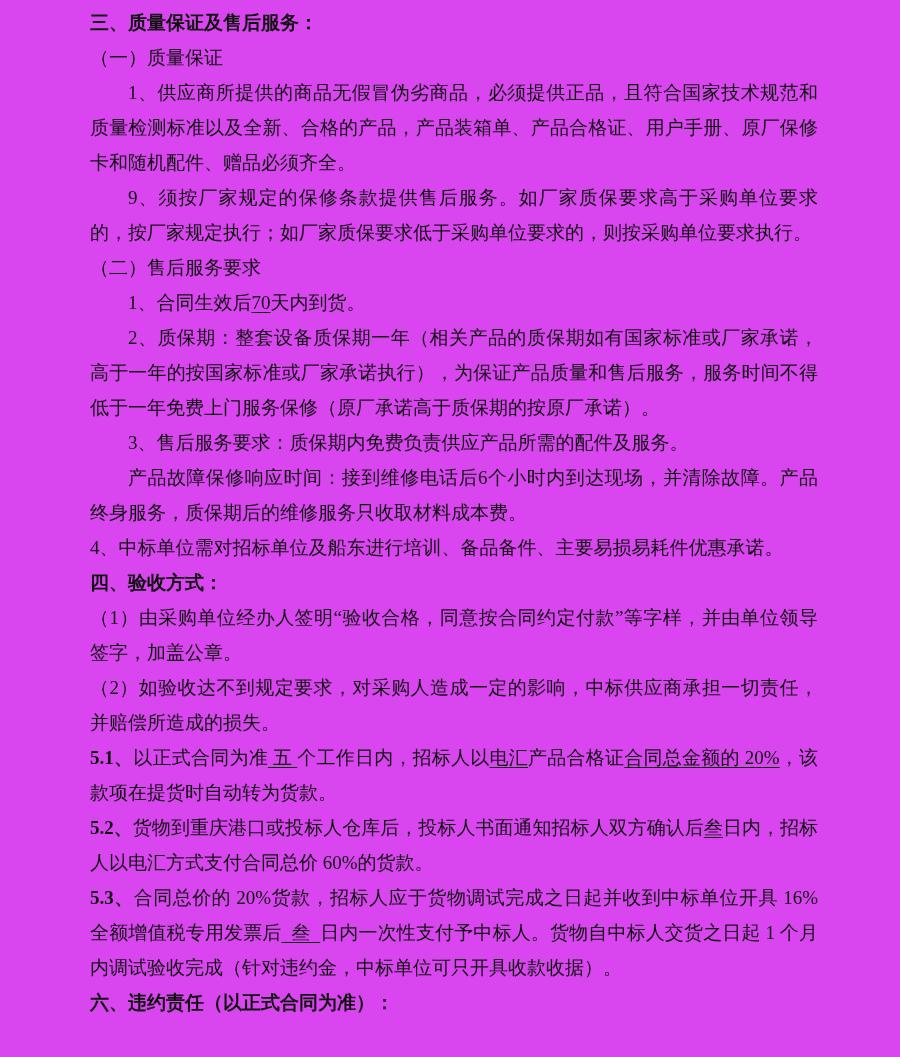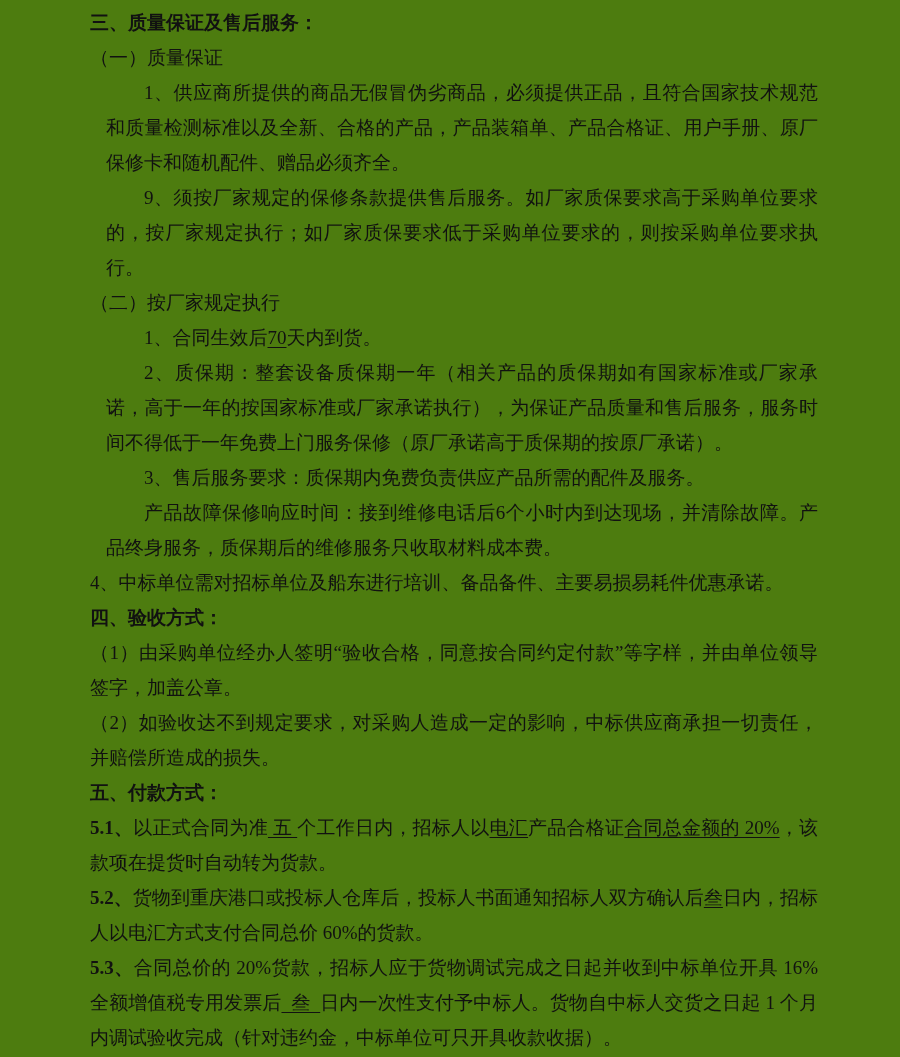--- a/index.html
+++ b/index.html
@@ -1,51 +1,50 @@
 <!DOCTYPE html>
 <html><head>
 <meta charset="utf-8">
 <style>
   html, body { margin: 0; padding: 0; background: #ffffff; }
   .page {
     width: 900px;
     height: 1057px;
     box-sizing: border-box;
     padding: 5px 82px 0 90px;
-    background: #4d7c0f;
+    background: #d946ef;
     color: #111111;
     font-family: "Liberation Serif", "DejaVu Serif", serif;
     font-size: 19px;
     line-height: 35px;
     text-align: justify;
     overflow: hidden;
   }
   .para { margin: 0; padding: 0; }
-  .para.indent { text-indent: 2em; margin-left: 16px; }
+  .para.indent { text-indent: 2em; }
   .para.heading { font-weight: bold; }
   .b { font-weight: bold; }
   .u { text-decoration: underline; text-underline-offset: 3px; }
 </style>
 </head>
 <body>
 
 <div class="page">
   <div id="doc-body">
       <p class="para heading"><span class="b ">三、质量保证及售后服务：</span></p>
       <p class="para plain"><span class="">（一）质量保证</span></p>
       <p class="para indent"><span class="">1、供应商所提供的商品无假冒伪劣商品，必须提供正品，且符合国家技术规范和质量检测标准以及全新、合格的产品，产品装箱单、产品合格证、用户手册、原厂保修卡和随机配件、赠品必须齐全。</span></p>
       <p class="para indent"><span class="">9、须按厂家规定的保修条款提供售后服务。如厂家质保要求高于采购单位要求的，按厂家规定执行；如厂家质保要求低于采购单位要求的，则按采购单位要求执行。</span></p>
-      <p class="para plain"><span class="">（二）按厂家规定执行</span></p>
+      <p class="para plain"><span class="">（二）售后服务要求</span></p>
       <p class="para indent"><span class="">1、合同生效后</span><span class="u">70</span><span class="">天内到货。</span></p>
       <p class="para indent"><span class="">2、质保期：整套设备质保期一年（相关产品的质保期如有国家标准或厂家承诺，高于一年的按国家标准或厂家承诺执行），为保证产品质量和售后服务，服务时间不得低于一年免费上门服务保修（原厂承诺高于质保期的按原厂承诺）。</span></p>
       <p class="para indent"><span class="">3、售后服务要求：质保期内免费负责供应产品所需的配件及服务。</span></p>
       <p class="para indent"><span class="">产品故障保修响应时间：接到维修电话后6个小时内到达现场，并清除故障。产品终身服务，质保期后的维修服务只收取材料成本费。</span></p>
       <p class="para plain"><span class="">4、中标单位需对招标单位及船东进行培训、备品备件、主要易损易耗件优惠承诺。</span></p>
       <p class="para heading"><span class="b ">四、验收方式：</span></p>
       <p class="para plain"><span class="">（1）由采购单位经办人签明“验收合格，同意按合同约定付款”等字样，并由单位领导签字，加盖公章。</span></p>
       <p class="para plain"><span class="">（2）如验收达不到规定要求，对采购人造成一定的影响，中标供应商承担一切责任，并赔偿所造成的损失。</span></p>
-      <p class="para heading"><span class="b ">五、付款方式：</span></p>
       <p class="para plain"><span class="b ">5.1、</span><span class="">以正式合同为准</span><span class="u">&nbsp;五&nbsp;</span><span class="">个工作日内，招标人以</span><span class="u">电汇</span><span class="">产品合格证</span><span class="u">合同总金额的 20%</span><span class="">，该款项在提货时自动转为货款。</span></p>
       <p class="para plain"><span class="b ">5.2、</span><span class="">货物到重庆港口或投标人仓库后，投标人书面通知招标人双方确认后</span><span class="u">叁</span><span class="">日内，招标人以电汇方式支付合同总价 60%的货款。</span></p>
       <p class="para plain"><span class="b ">5.3、</span><span class="">合同总价的 20%货款，招标人应于货物调试完成之日起并收到中标单位开具 16%全额增值税专用发票后</span><span class="u">&nbsp;&nbsp;叁&nbsp;&nbsp;</span><span class="">日内一次性支付予中标人。货物自中标人交货之日起 1 个月内调试验收完成（针对违约金，中标单位可只开具收款收据）。</span></p>
       <p class="para heading"><span class="b ">六、违约责任（以正式合同为准）：</span></p>
     </div>
 </div>
 
 </body></html>

